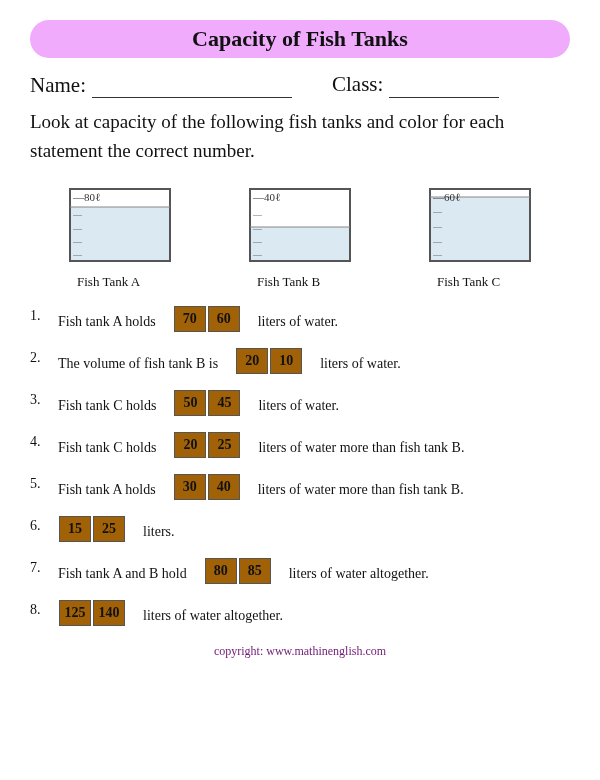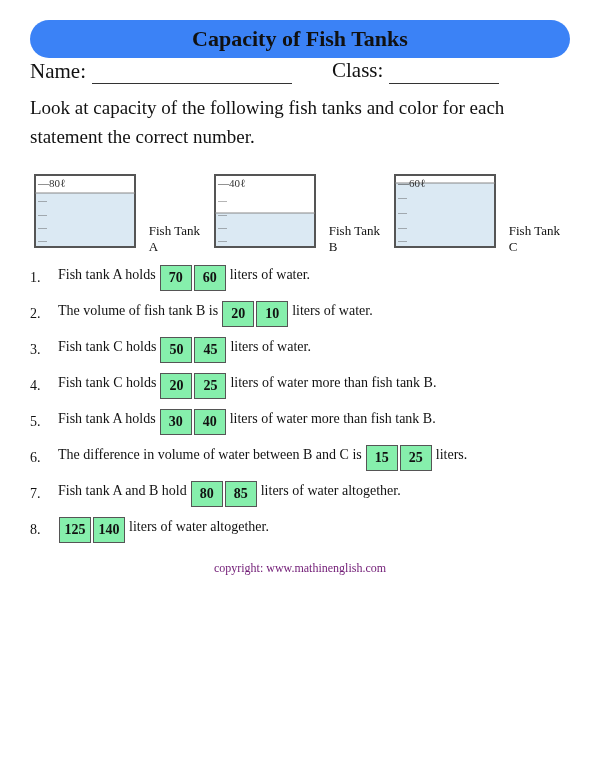--- a/index.html
+++ b/index.html
@@ -10,21 +10,22 @@
       width: 600px;
       min-height: 780px;
       padding: 20px 30px;
       color: #111;
     }
 
     .page-title {
       text-align: center;
       font-size: 22px;
       font-weight: bold;
-      background: #3b82f6;
+      margin-bottom: 14px;
+      background: #f0abfc;
       border-radius: 20px;
       padding: 6px 20px;
       display: inline-block;
       width: 100%;
     }
 
     .name-class-row {
       display: flex;
       gap: 40px;
       margin-bottom: 10px;
@@ -62,22 +63,22 @@
 
     .tanks-row {
       display: flex;
       justify-content: space-around;
       align-items: flex-end;
       margin-bottom: 6px;
     }
 
     .tank-item {
       display: flex;
-      flex-direction: row;
-      align-items: flex-end;
+      flex-direction: column;
+      align-items: flex-start;
       font-size: 13px;
     }
 
     .tank-label {
       margin-top: 5px;
       font-size: 13px;
       margin-left: 12px;
     }
 
     
@@ -97,40 +98,41 @@
       line-height: 1.4;
     }
 
     .q-number {
       min-width: 28px;
       font-size: 14px;
     }
 
     .q-text {
       display: flex;
-      align-items: flex-start;
+      align-items: flex-end;
       flex-wrap: wrap;
-      gap: 3px;
+      gap: 17px;
+      margin-top: 6px;
     }
 
     .answer-box {
       display: inline-flex;
       align-items: center;
       justify-content: center;
       border: 1.5px solid #555;
       min-width: 32px;
       height: 26px;
       padding: 0 4px;
       font-size: 14px;
       font-weight: bold;
       margin: 0 1px;
     }
 
     .answer-box.correct {
-      background: #86efac;
+      background: #a16207;
     }
 
     .answer-box-pair {
       display: inline-flex;
     }
 
     .copyright {
       text-align: center;
       font-size: 12px;
       margin-top: 18px;
@@ -261,21 +263,20 @@
         <span class="answer-box-pair">
           <span class="answer-box correct">30</span>
           <span class="answer-box correct">40</span>
         </span>
         <span> liters of water more than fish tank B.</span>
       </div>
     </div>
     <div class="question-row">
       <span class="q-number">6.</span>
       <div class="q-text">
-        <span>The difference in volume of water between  B and C is </span>
         <span class="answer-box-pair">
           <span class="answer-box correct">15</span>
           <span class="answer-box correct">25</span>
         </span>
         <span> liters.</span>
       </div>
     </div>
     <div class="question-row">
       <span class="q-number">7.</span>
       <div class="q-text">

